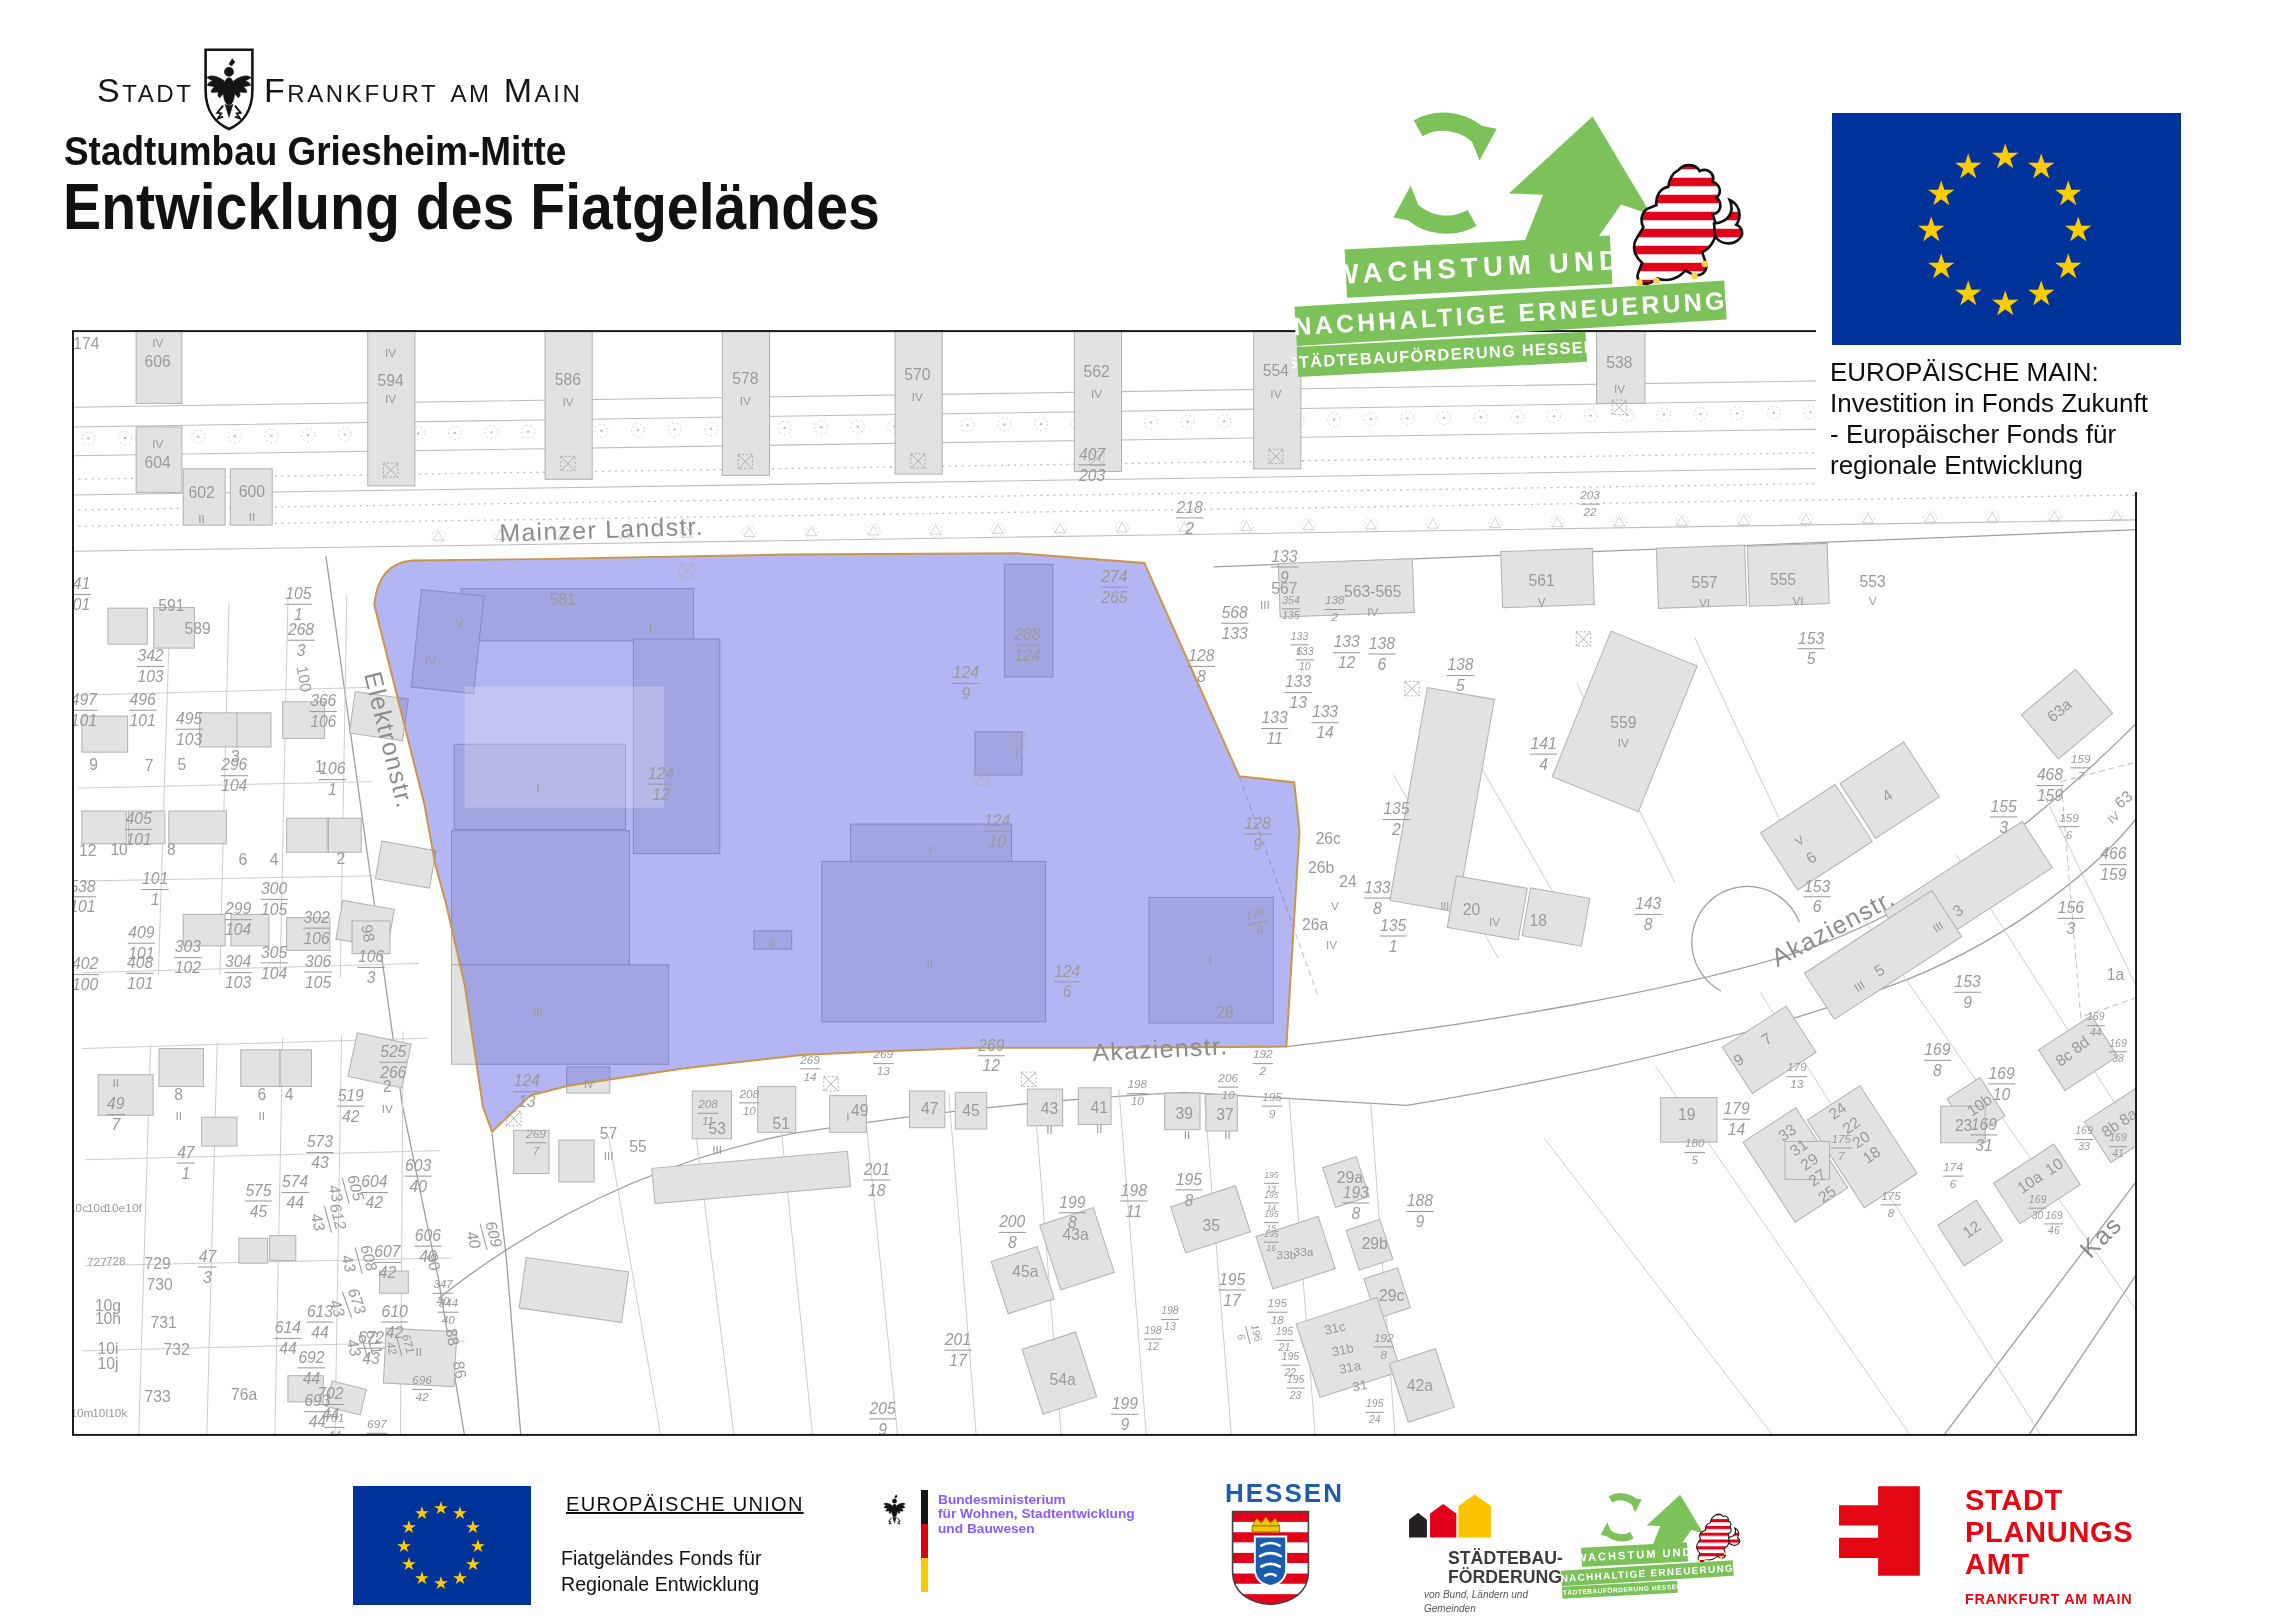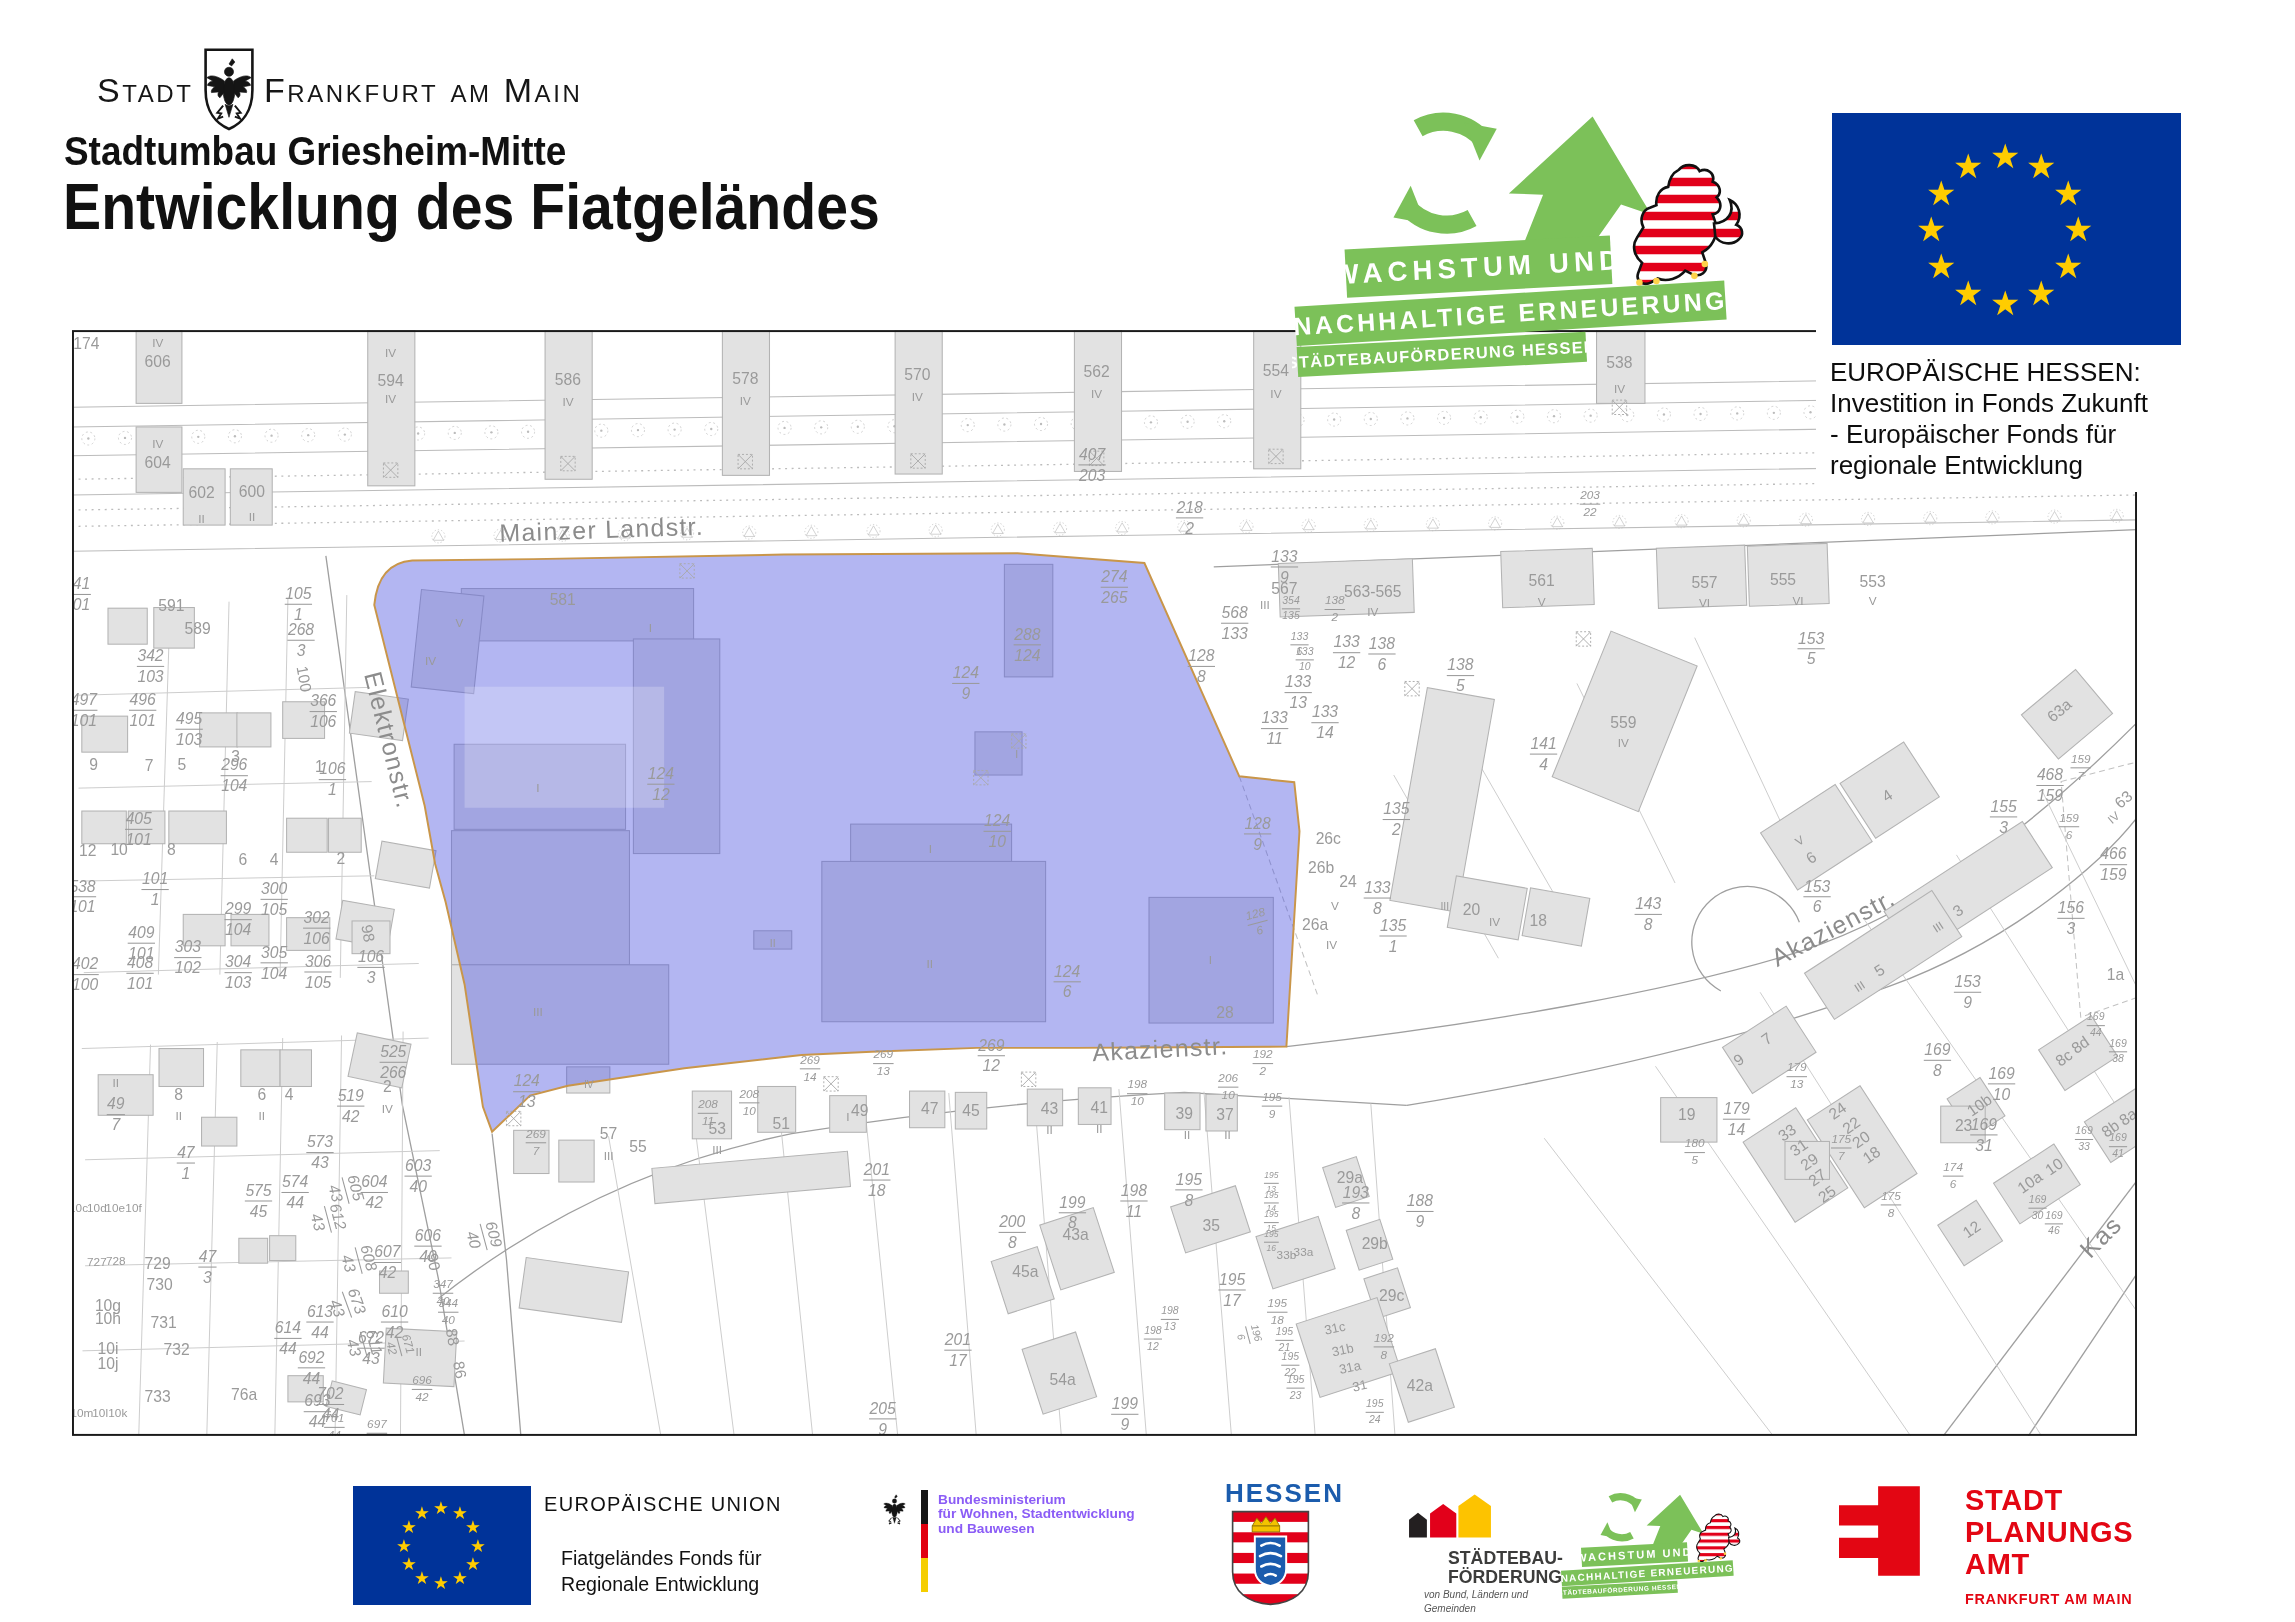--- a/index.html
+++ b/index.html
@@ -10,21 +10,21 @@
   .citylock{left:97px;top:47px;height:86px;display:flex;align-items:center;gap:9.2px;}
   .citylock .w{font-variant:small-caps;font-size:34px;letter-spacing:2.6px;color:#161616;font-weight:400;}
   .title1{left:64px;top:128px;font-size:41px;font-weight:bold;letter-spacing:0;transform:scaleX(.9);transform-origin:left top;white-space:nowrap;}
   .title2{left:63px;top:169px;font-size:65px;font-weight:bold;transform:scaleX(.88);transform-origin:left top;white-space:nowrap;}
   
   .euflag{background:#003399;overflow:hidden;}
   .euflag span{position:absolute;color:#ffcc00;line-height:0;}
   .eutoptext{left:1830px;top:357px;font-size:26px;line-height:31px;color:#0d0d0d;}
   .whitebacker{background:#fff;}
   
-  .f-eutxt1{left:544px;top:1493px;font-size:20px;letter-spacing:1.3px;}
+  .f-eutxt1{left:566px;top:1493px;font-size:20px;letter-spacing:1.3px;text-decoration:underline;}
   .f-eutxt2{left:561px;top:1545px;font-size:19.6px;line-height:26px;}
   .f-bundtxt{left:938px;top:1493px;font-size:13.7px;font-weight:bold;line-height:14.4px;color:#8b5cf6;}
   .f-hessenword{left:1225px;top:1478px;font-size:26px;font-weight:bold;letter-spacing:2px;color:#1b5cad;}
   .f-stb1{left:1408px;top:1549px;font-size:17.7px;font-weight:bold;color:#3c3c3b;line-height:19px;margin-left:40px;}
   .f-stb2{left:1424px;top:1588px;font-size:10px;color:#555;line-height:13.7px;font-style:italic;}
   .f-spa{left:1965px;top:1484px;font-size:29px;font-weight:bold;color:#e30613;line-height:32px;letter-spacing:0.7px;}
   .f-spa2{left:1965px;top:1591px;font-size:14.4px;font-weight:bold;color:#e30613;letter-spacing:0.7px;}
   svg text{font-family:"Liberation Sans",sans-serif;}
 </style>
 </head>
@@ -1714,21 +1714,21 @@
       <span style="left: 221px; top: 153px; font-size: 34px;">★</span>
       <span style="left: 194px; top: 180px; font-size: 34px;">★</span>
       <span style="left: 158px; top: 190px; font-size: 34px;">★</span>
       <span style="left: 121px; top: 180px; font-size: 34px;">★</span>
       <span style="left: 94px; top: 153px; font-size: 34px;">★</span>
       <span style="left: 84px; top: 116px; font-size: 34px;">★</span>
       <span style="left: 94px; top: 80px; font-size: 34px;">★</span>
       <span style="left: 121px; top: 53px; font-size: 34px;">★</span>
     </div>
   <div class="abs eutoptext">
-    <div>EUROPÄISCHE HESSEN:</div>
+    <div>EUROPÄISCHE MAIN:</div>
     <div>Investition in Fonds Zukunft</div>
     <div>- Europäischer Fonds für</div>
     <div>regionale Entwicklung</div>
   </div>
 
   <div class="abs euflag" style="left:353px;top:1486px;width:178px;height:119px;">
       <span style="left: 80px; top: 22px; font-size: 17.7px;">★</span>
       <span style="left: 99px; top: 27px; font-size: 17.7px;">★</span>
       <span style="left: 112px; top: 41px; font-size: 17.7px;">★</span>
       <span style="left: 117px; top: 60px; font-size: 17.7px;">★</span>

